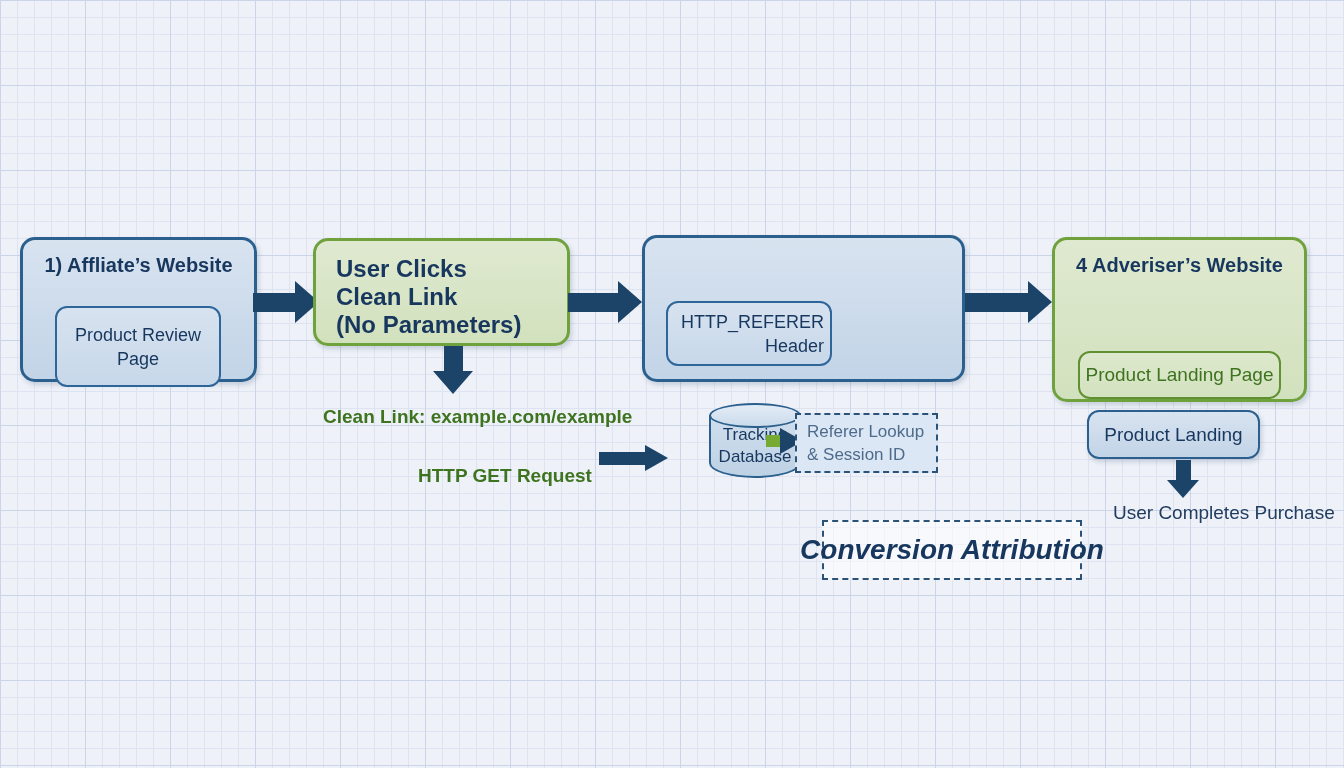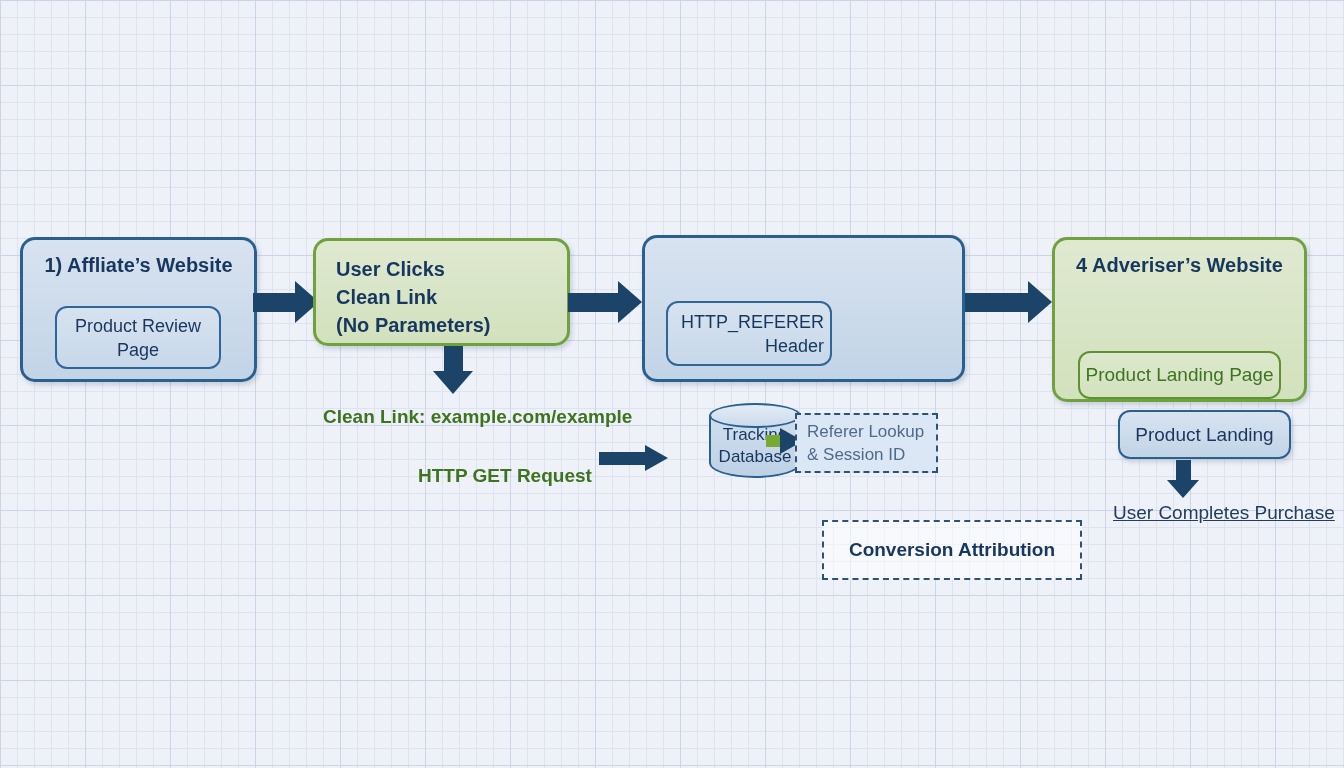--- a/index.html
+++ b/index.html
@@ -42,21 +42,21 @@
     text-align: center;
     margin-top: 14px;
     white-space: pre-line;
   }
   .box-title.left { text-align: left; padding-left: 23px; }
 
   .multi-label {
     position: absolute;
     left: 20px; top: 14px;
     font-weight: bold;
-    font-size: 20px;
+    font-size: 24px;
     line-height: 28px;
     color: var(--navy);
     white-space: pre-line;
   }
 
   .inner {
     position: absolute;
     border-radius: 12px;
     border: 2px solid #2e6699;
     background: linear-gradient(180deg, #d7e2ef, #c7d8ea);
@@ -117,33 +117,34 @@
   .dashed-box.referer {
     background: #dbe7f4;
     color: var(--referer_text);
     font-size: 17px; line-height: 23px;
     padding-left: 10px;
     white-space: pre-line;
   }
   .dashed-box.conversion {
     background: rgba(255,255,255,0.55);
     justify-content: center;
-    font-weight: bold; font-size: 19px;
+    font-weight: bold; font-size: 28px;
     color: var(--navy);
     white-space: nowrap;
+    font-style: italic;
   }
 </style>
 </head>
 <body>
 
 <div class="stage">
 
   <div class="box blue" style="left:20px; top:237px; width:237px; height:145px;">
     <div class="box-title">1) Affliate’s Website</div>
-    <div class="inner" style="left:32px; top:66px; width:166px; height:63px;">Product Review
+    <div class="inner" style="left:32px; top:66px; width:166px; height:81px;">Product Review
 Page</div>
   </div>
 
   <div class="stem" style="left:253px; top:293px; width:44px; height:19px;"></div>
   <div class="head right" style="left:295px; top:281px;"></div>
 
   <div class="box green" style="left:313px; top:238px; width:257px; height:108px;">
     <div class="multi-label">User Clicks
 Clean Link
 (No Parameters)</div>
@@ -182,20 +183,20 @@
   </div>
 
   <div class="stem green" style="left:766px; top:435px; width:16px; height:12px;"></div>
   <div class="head right small green" style="left:780px; top:428px;"></div>
 
   <div class="dashed-box referer" style="left:795px; top:413px; width:143px; height:60px;">Referer Lookup
 &amp; Session ID</div>
 
   <div class="dashed-box conversion" style="left:822px; top:520px; width:260px; height:60px;">Conversion Attribution</div>
 
-  <div class="box blue" style="left:1087px; top:410px; width:173px; height:49px; border-radius:12px; border-width:2.5px; display:flex; align-items:center; justify-content:center; font-size:19px; color:var(--navy);margin-left:31px;">Product Landing</div>
+  <div class="box blue" style="left:1087px; top:410px; width:173px; height:49px; border-radius:12px; border-width:2.5px; display:flex; align-items:center; justify-content:center; font-size:19px; color:var(--navy);">Product Landing</div>
 
   <div class="stem" style="left:1176px; top:460px; width:15px; height:21px;"></div>
   <div class="head down small" style="left:1167px; top:480px;"></div>
 
-  <div class="free-label navy-plain" style="left:1113px; top:502px;text-decoration:underline;">User Completes Purchase</div>
+  <div class="free-label navy-plain" style="left:1113px; top:502px;">User Completes Purchase</div>
 
 </div>
 
 </body></html>

